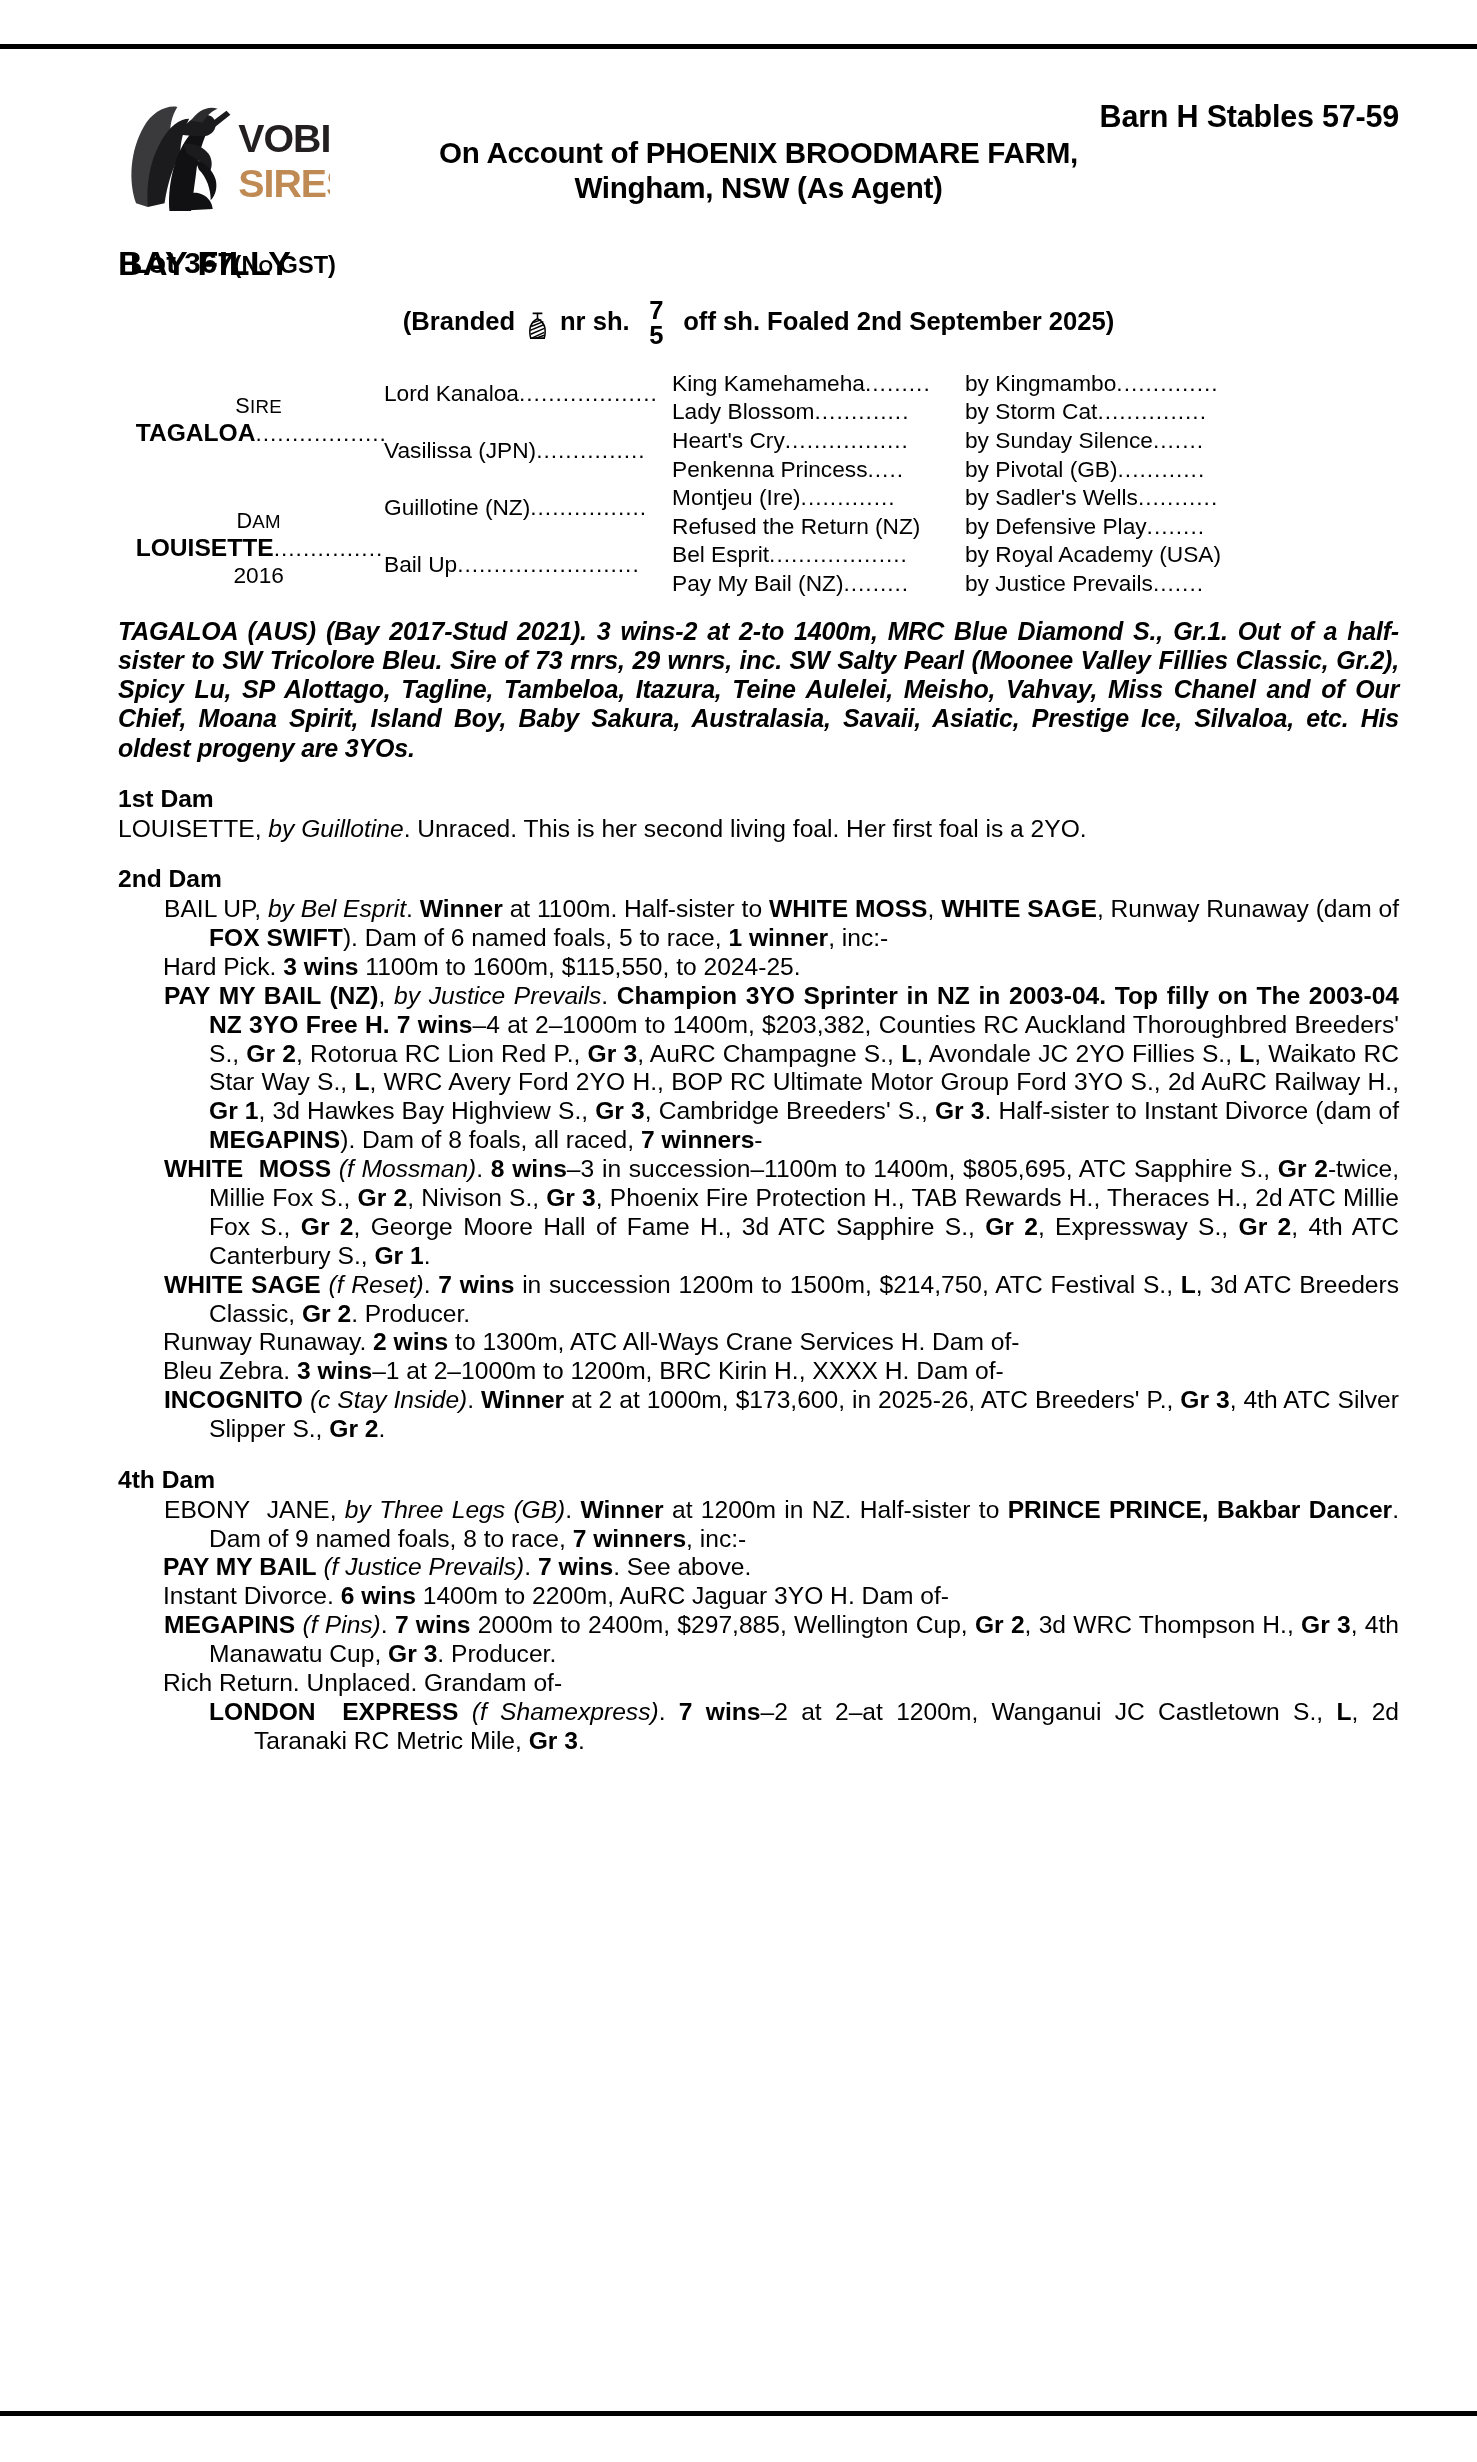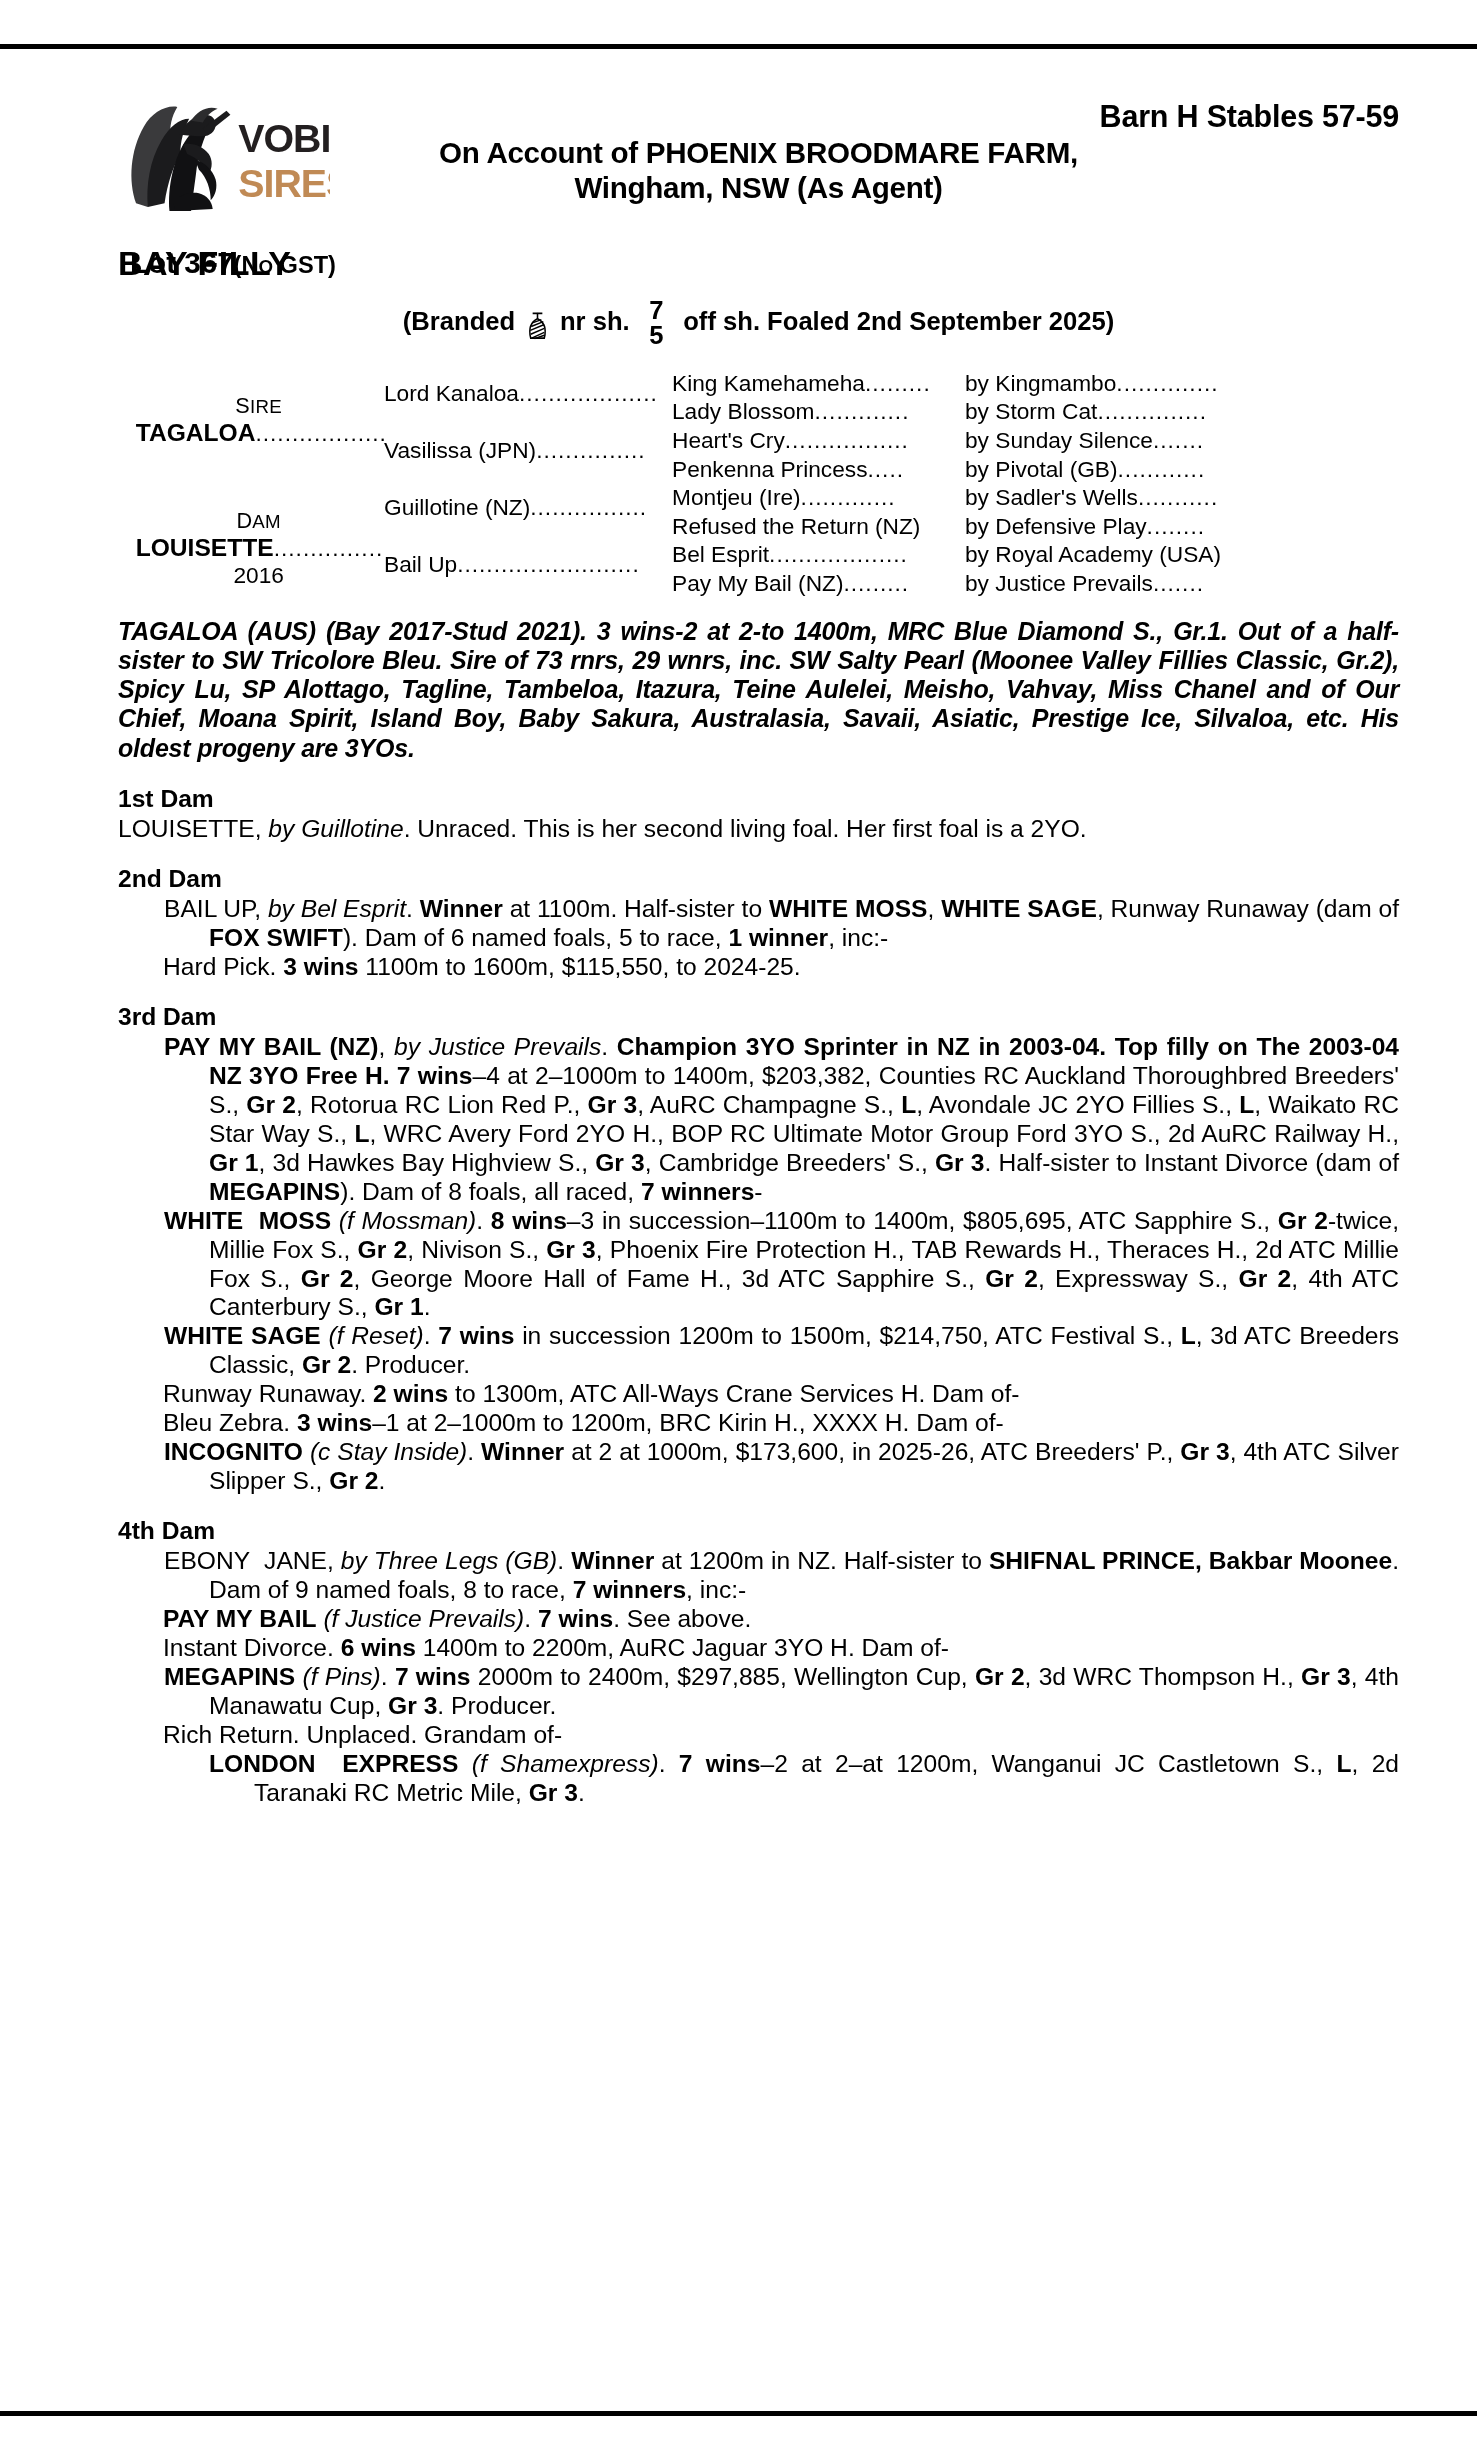--- a/index.html
+++ b/index.html
@@ -346,29 +346,28 @@
     </div>
 
     <div class="blurb">TAGALOA (AUS) (Bay 2017-Stud 2021). 3 wins-2 at 2-to 1400m, MRC Blue Diamond S., Gr.1. Out of a half-sister to SW Tricolore Bleu. Sire of 73 rnrs, 29 wnrs, inc. SW Salty Pearl (Moonee Valley Fillies Classic, Gr.2), Spicy Lu, SP Alottago, Tagline, Tambeloa, Itazura, Teine Aulelei, Meisho, Vahvay, Miss Chanel and of Our Chief, Moana Spirit, Island Boy, Baby Sakura, Australasia, Savaii, Asiatic, Prestige Ice, Silvaloa, etc. His oldest progeny are 3YOs.</div>
 
     <div id="dam-sections">
         <div class="damhead">1st Dam</div>
         <div class="entry hang1">LOUISETTE, <i>by Guillotine</i>. Unraced. This is her second living foal. Her first foal is a 2YO.</div>
         <div class="damhead">2nd Dam</div>
         <div class="entry hang2">BAIL UP, <i>by Bel Esprit</i>. <b>Winner</b> at 1100m. Half-sister to <b>WHITE MOSS</b>, <b>WHITE SAGE</b>, Runway Runaway (dam of <b>FOX SWIFT</b>). Dam of 6 named foals, 5 to race, <b>1 winner</b>, inc:-</div>
         <div class="entry hang3">Hard Pick. <b>3 wins</b> 1100m to 1600m, $115,550, to 2024-25.</div>
-        <div class="damhead">3rd Dam</div>
         <div class="entry hang2"><b>PAY MY BAIL (NZ)</b>, <i>by Justice Prevails</i>. <b>Champion 3YO Sprinter in NZ in 2003-04. Top filly on The 2003-04 NZ 3YO Free H. 7 wins</b>–4 at 2–1000m to 1400m, $203,382, Counties RC Auckland Thoroughbred Breeders' S., <b>Gr 2</b>, Rotorua RC Lion Red P., <b>Gr 3</b>, AuRC Champagne S., <b>L</b>, Avondale JC 2YO Fillies S., <b>L</b>, Waikato RC Star Way S., <b>L</b>, WRC Avery Ford 2YO H., BOP RC Ultimate Motor Group Ford 3YO S., 2d AuRC Railway H., <b>Gr 1</b>, 3d Hawkes Bay Highview S., <b>Gr 3</b>, Cambridge Breeders' S., <b>Gr 3</b>. Half-sister to Instant Divorce (dam of <b>MEGAPINS</b>). Dam of 8 foals, all raced, <b>7 winners</b>-</div>
         <div class="entry ind1h"><b>WHITE&nbsp;&nbsp;MOSS</b> <i>(f Mossman)</i>. <b>8 wins</b>–3 in succession–1100m to 1400m, $805,695, ATC Sapphire S., <b>Gr 2</b>-twice, Millie Fox S., <b>Gr 2</b>, Nivison S., <b>Gr 3</b>, Phoenix Fire Protection H., TAB Rewards H., Theraces H., 2d ATC Millie Fox S., <b>Gr 2</b>, George Moore Hall of Fame H., 3d ATC Sapphire S., <b>Gr 2</b>, Expressway S., <b>Gr 2</b>, 4th ATC Canterbury S., <b>Gr 1</b>.</div>
         <div class="entry ind1h"><b>WHITE SAGE</b> <i>(f Reset)</i>. <b>7 wins</b> in succession 1200m to 1500m, $214,750, ATC Festival S., <b>L</b>, 3d ATC Breeders Classic, <b>Gr 2</b>. Producer.</div>
         <div class="entry hang3">Runway Runaway. <b>2 wins</b> to 1300m, ATC All-Ways Crane Services H. Dam of-</div>
         <div class="entry hang3">Bleu Zebra. <b>3 wins</b>–1 at 2–1000m to 1200m, BRC Kirin H., XXXX H. Dam of-</div>
         <div class="entry ind1h"><b>INCOGNITO</b> <i>(c Stay Inside)</i>. <b>Winner</b> at 2 at 1000m, $173,600, in 2025-26, ATC Breeders' P., <b>Gr 3</b>, 4th ATC Silver Slipper S., <b>Gr 2</b>.</div>
         <div class="damhead">4th Dam</div>
-        <div class="entry hang2">EBONY&nbsp;&nbsp;JANE, <i>by Three Legs (GB)</i>. <b>Winner</b> at 1200m in NZ. Half-sister to <b>SHIFNAL PRINCE, Bakbar Moonee</b>. Dam of 9 named foals, 8 to race, <b>7 winners</b>, inc:-</div>
+        <div class="entry hang2">EBONY&nbsp;&nbsp;JANE, <i>by Three Legs (GB)</i>. <b>Winner</b> at 1200m in NZ. Half-sister to <b>PRINCE PRINCE, Bakbar Dancer</b>. Dam of 9 named foals, 8 to race, <b>7 winners</b>, inc:-</div>
         <div class="entry hang3"><b>PAY MY BAIL</b> <i>(f Justice Prevails)</i>. <b>7 wins</b>. See above.</div>
         <div class="entry hang3">Instant Divorce. <b>6 wins</b> 1400m to 2200m, AuRC Jaguar 3YO H. Dam of-</div>
         <div class="entry ind1h"><b>MEGAPINS</b> <i>(f Pins)</i>. <b>7 wins</b> 2000m to 2400m, $297,885, Wellington Cup, <b>Gr 2</b>, 3d WRC Thompson H., <b>Gr 3</b>, 4th Manawatu Cup, <b>Gr 3</b>. Producer.</div>
         <div class="entry hang3">Rich Return. Unplaced. Grandam of-</div>
         <div class="entry ind2h"><b>LONDON&nbsp;&nbsp;EXPRESS</b> <i>(f Shamexpress)</i>. <b>7 wins</b>–2 at 2–at 1200m, Wanganui JC Castletown S., <b>L</b>, 2d Taranaki RC Metric Mile, <b>Gr 3</b>.</div>
       </div>
 
   </div>
 </div>
 

